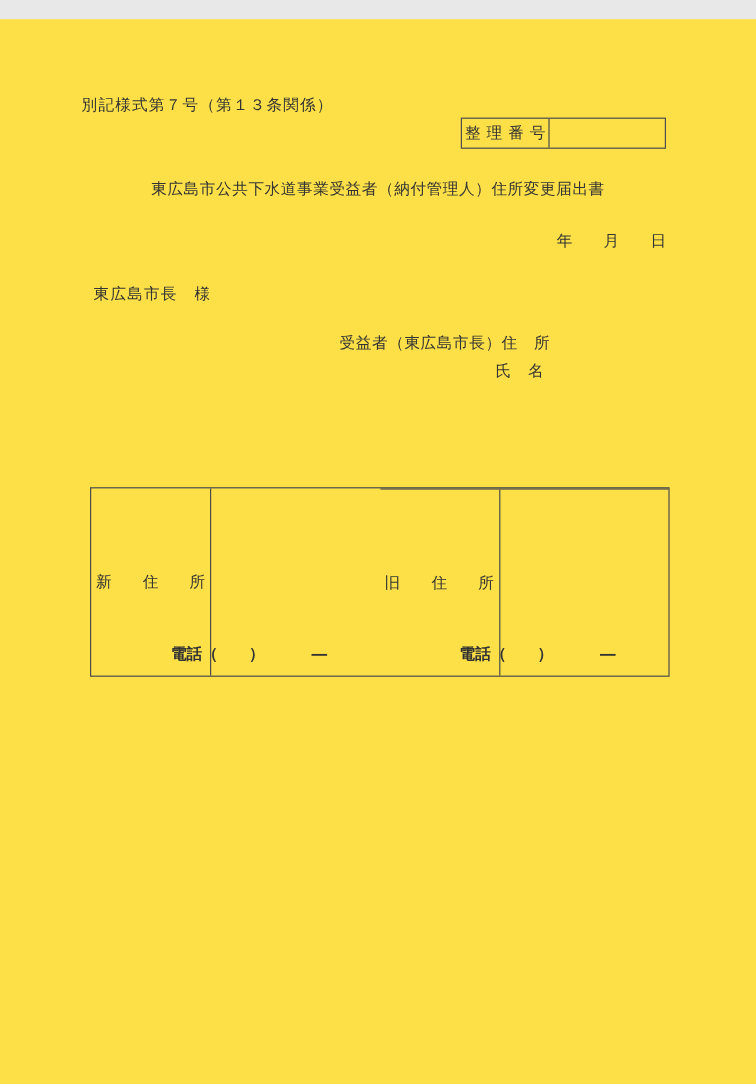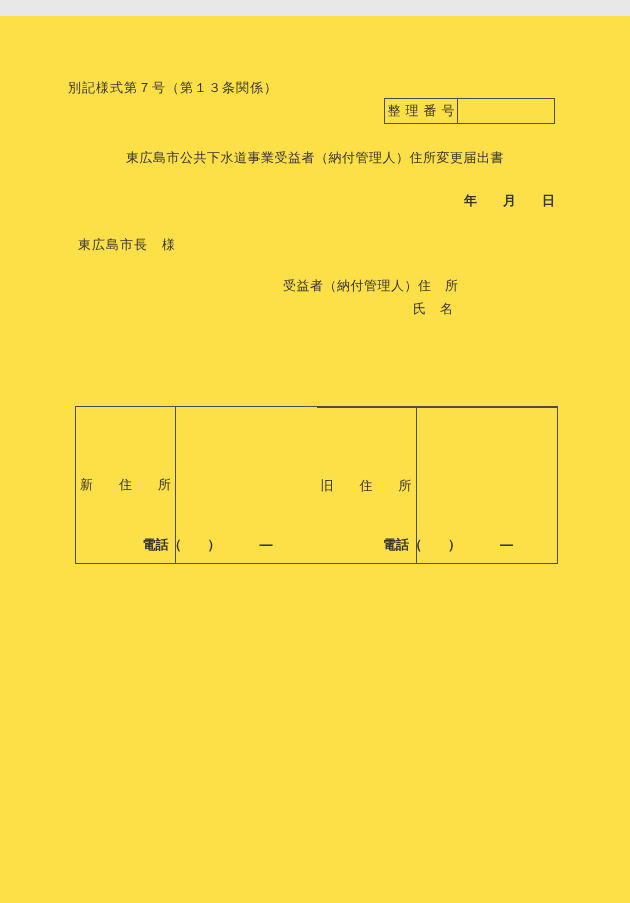--- a/index.html
+++ b/index.html
@@ -26,21 +26,21 @@
   .ref-label {
     width:73px; height:100%;
     border-right:1px solid #4d4d4d;
     display:flex; align-items:center; justify-content:center;
     letter-spacing:5px; padding-left:5px;
   }
   .ref-value { flex:1; }
 
   .doc-title { left:0; top:133px; width:100%; text-align:center; letter-spacing:0.5px; }
 
-  .date-line { left:464px; top:176px;font-weight:bold; }
+  .date-line { left:464px; top:176px; }
 
   .addressee { left:78px; top:220px; letter-spacing:1px; }
 
   .signer-address { left:283px; top:261px; letter-spacing:0.5px; }
   .signer-name    { left:413px; top:284px; letter-spacing:0.5px; }
 
   .body-text { left:57px; top:330px; width:522px; line-height:22px; letter-spacing:-0.3px; white-space:pre; }
   .body-line-1 { text-indent:30px; }
 
   .main-table {
@@ -70,21 +70,21 @@
 
   <div class="abs ref-box">
     <div class="ref-label">整理番号</div>
     <div class="ref-value"></div>
   </div>
 
   <div class="abs date-line">年　　月　　日</div>
 
   <div class="abs addressee">東広島市長　様</div>
 
-  <div class="abs signer-address">受益者（納付管理人）住　所</div>
+  <div class="abs signer-address">受益者（東広島市長）住　所</div>
   <div class="abs signer-name">氏　名</div>
 
 
   <div class="main-table">
 
     <div class="t-row">
       <div class="t-label">新　　住　　所</div>
       <div class="t-content">
         <span></span>
         <div class="t-phone">電話（　　）　　　―</div>

